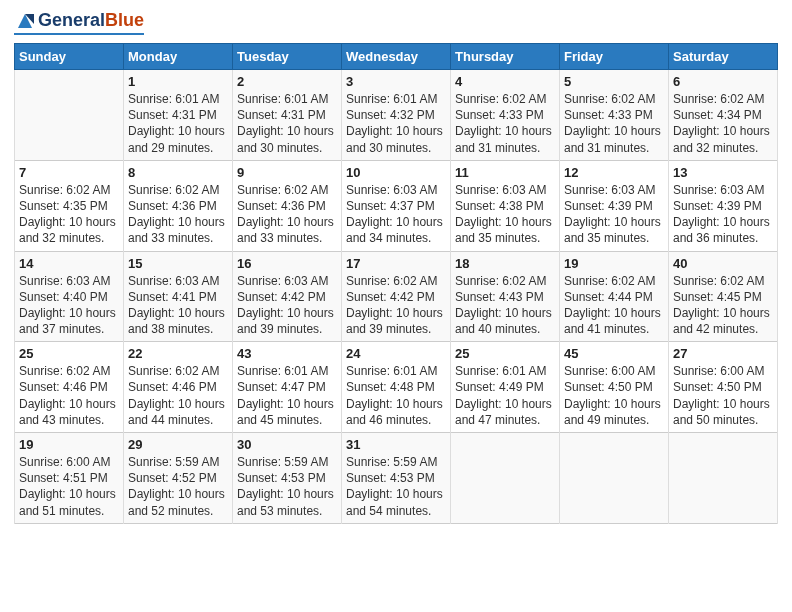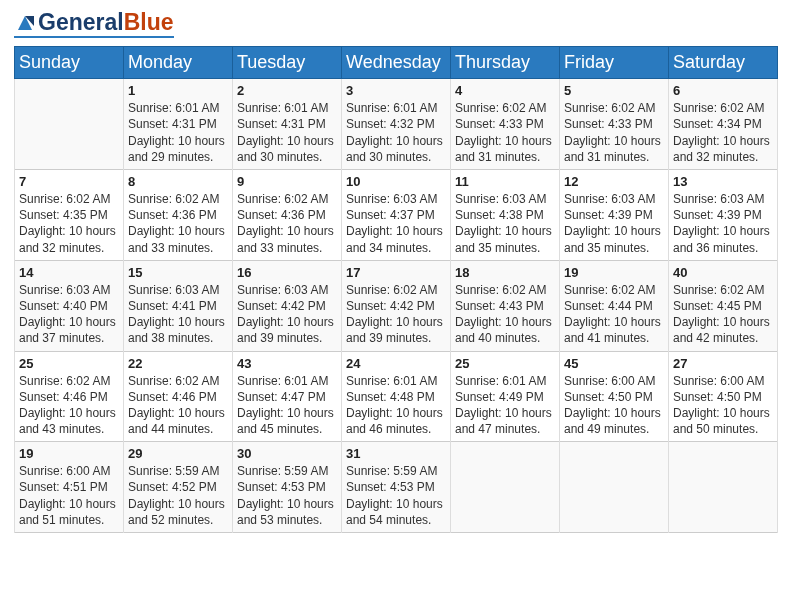--- a/index.html
+++ b/index.html
@@ -21,21 +21,21 @@
       margin-bottom: 8px;
     }
     .logo {
       display: flex;
       flex-direction: column;
       align-items: flex-start;
     }
     .logo-text {
       display: flex;
       align-items: center;
-      font-size: 23px;
+      font-size: 18px;
       font-weight: bold;
       color: #1a3d6b;
       line-height: 1.1;
     }
     .logo-icon {
       width: 22px;
       height: 22px;
       margin-right: 2px;
     }
     .logo-underline {
@@ -61,22 +61,22 @@
       width: 100%;
       border-collapse: collapse;
       table-layout: fixed;
     }
     thead tr {
       background: #2a7abf;
       color: #fff;
     }
     thead th {
       padding: 5px 4px;
-      font-size: 18px;
-      font-weight: normal;
+      font-size: 13px;
+      font-weight: bold;
       text-align: left;
       border: 1px solid #1a5f9a;
     }
     tbody tr {
       border-bottom: 1px solid #ccc;
     }
     tbody td {
       vertical-align: top;
       padding: 4px 4px;
       font-size: 10px;

